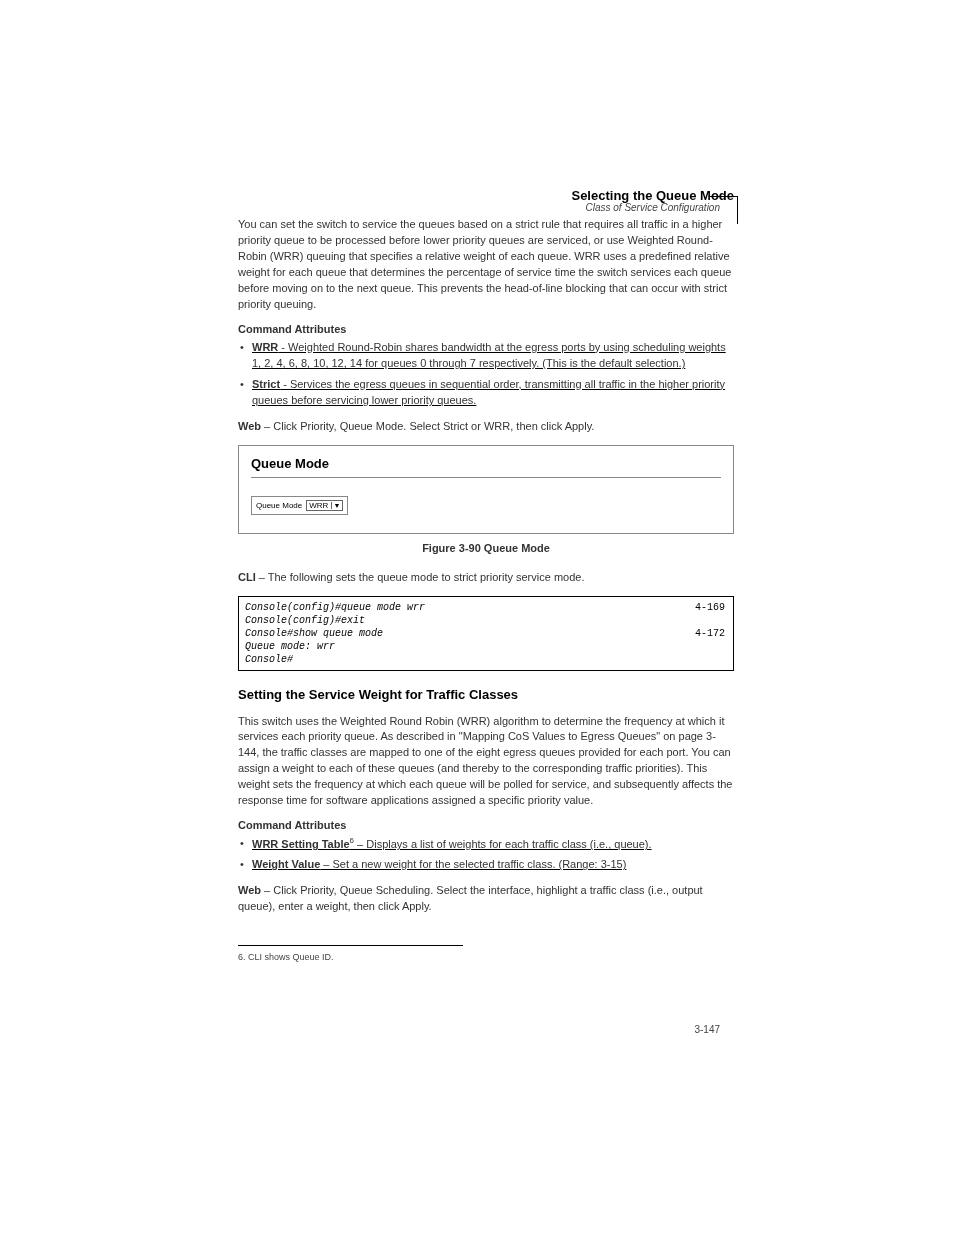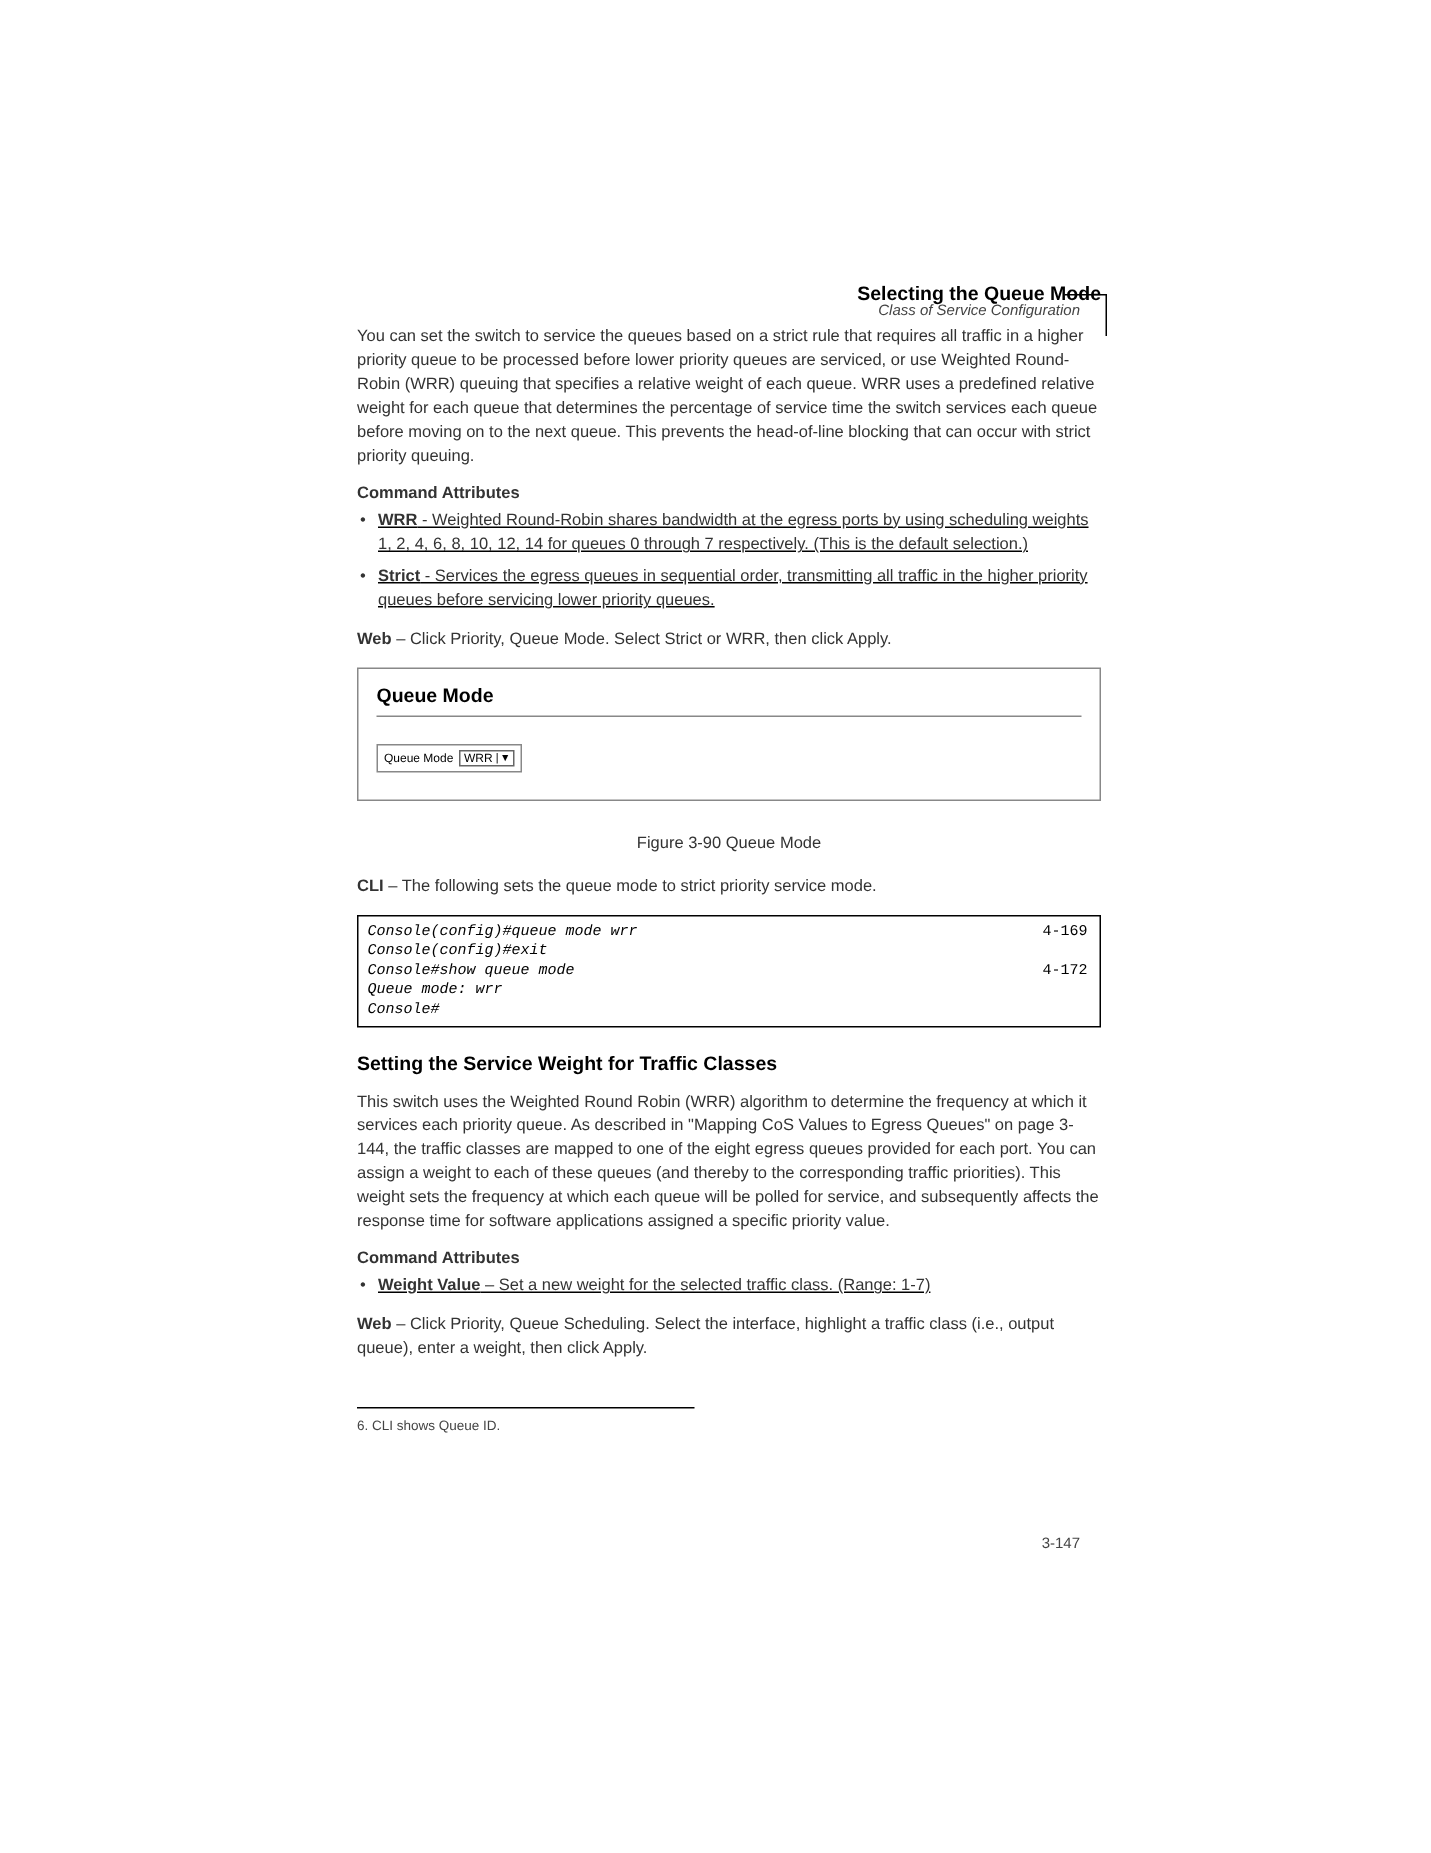--- a/index.html
+++ b/index.html
@@ -106,25 +106,25 @@
       background: #fff;
     }
     .fake-select .caret {
       border-left: 1px solid #666;
       margin-left: 3px;
       padding: 0 1px;
       font-size: 7px;
       line-height: 1;
     }
     .figure-caption {
-      font-weight: normal;
+      font-weight: bold;
       font-size: 11px;
       color: #333;
       text-align: center;
-      margin-top: 22px;
+      margin-top: 8px;
       margin-bottom: 16px;
     }
     .cli-box {
       border: 1px solid #000;
       font-family: "Courier New", monospace;
       font-size: 10px;
       padding: 4px 6px;
       position: relative;
       line-height: 1.3;
       margin-bottom: 16px;
@@ -209,21 +209,22 @@
     <div class="cli-line">Console#</div>
   </div>
 
   <h3 class="subsection2">Setting the Service Weight for Traffic Classes</h3>
 
   <p class="body-text">This switch uses the Weighted Round Robin (WRR) algorithm to determine the frequency at which it services each priority queue. As described in "Mapping CoS Values to Egress Queues" on page 3-144, the traffic classes are mapped to one of the eight egress queues provided for each port. You can assign a weight to each of these queues (and thereby to the corresponding traffic priorities). This weight sets the frequency at which each queue will be polled for service, and subsequently affects the response time for software applications assigned a specific priority value.</p>
 
   <div class="label-block">
     <div class="label-title">Command Attributes</div>
     <ul class="bullet-list">
-      <li><span class="inline-label">Weight Value</span><span> – Set a new weight for the selected traffic class. (Range: 1-7)</span></li>
+      <li><span class="inline-label">WRR Setting Table</span><span class="sup">6</span><span> – Displays a list of weights for each traffic class (i.e., queue).</span></li>
+      <li><span class="inline-label">Weight Value</span><span> – Set a new weight for the selected traffic class. (Range: 3-15)</span></li>
     </ul>
   </div>
 
   <p class="body-text"><span class="inline-label">Web</span><span> – Click Priority, Queue Scheduling. Select the interface, highlight a traffic class (i.e., output queue), enter a weight, then click Apply.</span></p>
 
   <hr class="footnote-rule">
   <div class="footnote">6.    CLI shows Queue ID.</div>
 
 </div>
 

